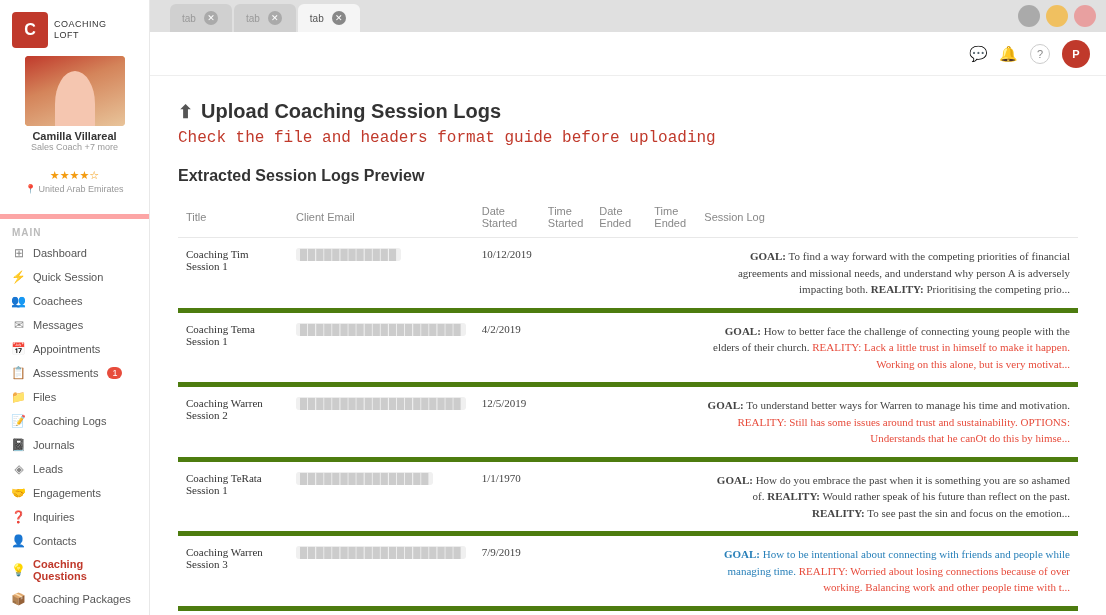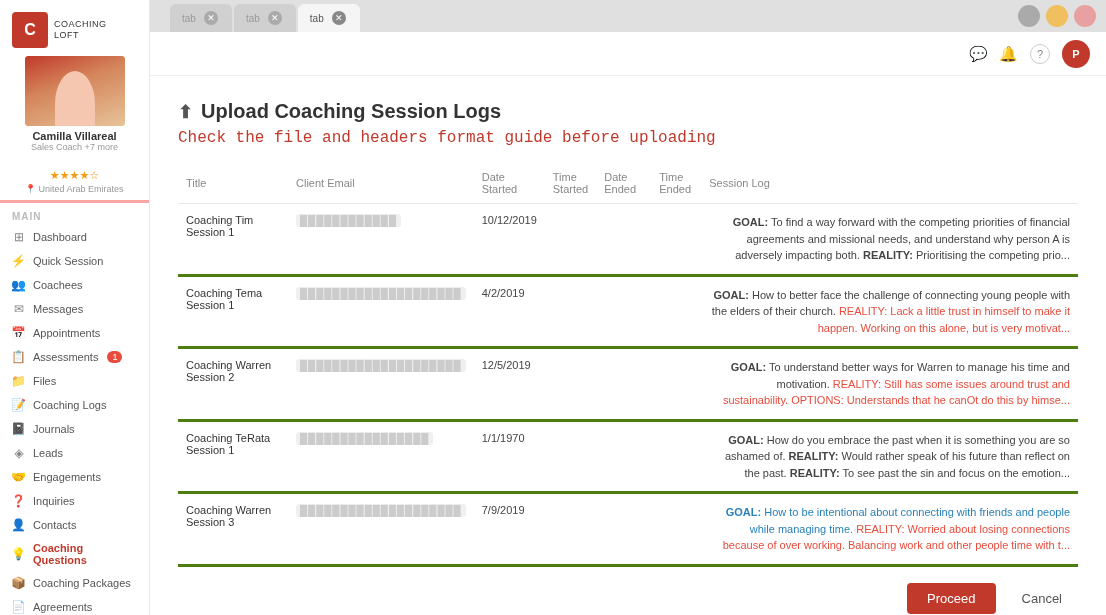--- a/index.html
+++ b/index.html
@@ -44,22 +44,22 @@
       color: #333;
       line-height: 1.2;
       text-transform: uppercase;
       letter-spacing: 0.5px;
     }
 
     .profile-area {
       display: flex;
       flex-direction: column;
       align-items: center;
-      padding: 8px 8px 6px;
-      border-bottom: 3px solid #fca5a5;
+      padding: 8px 8px 20px;
+      border-bottom: 5px solid #fca5a5;
     }
 
     .avatar-container {
       position: relative;
       width: 100px;
       height: 70px;
       overflow: hidden;
       border-radius: 4px;
       background: linear-gradient(135deg, #c0392b 0%, #f39c12 50%, #e8c49a 100%);
       margin-bottom: 4px;
@@ -316,23 +316,24 @@
       text-align: left;
       color: #888;
       font-weight: 500;
       padding: 4px 8px 8px;
       border-bottom: 1px solid #e8e8e8;
       font-size: 11px;
     }
 
     .preview-table td {
       padding: 10px 8px;
-      border-bottom: 3px solid #4d7c0f;
+      border-bottom: 5px solid #4d7c0f;
       color: #444;
       vertical-align: top;
+      font-family: Liberation Serif, serif;
     }
 
     .col-title { width: 110px; }
     .col-email { width: 130px; }
     .col-date-s { width: 60px; }
     .col-time-s { width: 50px; }
     .col-date-e { width: 55px; }
     .col-time-e { width: 50px; }
     .col-log { }
 
@@ -513,20 +514,21 @@
     <div class="user-avatar-header">P</div>
   </div>
 
   <div class="content-area">
     <div class="page-title">
       <span class="upload-icon">⬆</span>
       <span>Upload Coaching Session Logs</span>
     </div>
     <a class="link-guide" href="#">Check the file and headers format guide before uploading</a>
 
+    <div class="section-title">Extracted Session Logs Preview</div>
 
     <table class="preview-table">
       <thead>
         <tr>
           <th class="col-title">Title</th>
           <th class="col-email">Client Email</th>
           <th class="col-date-s">Date<br>Started</th>
           <th class="col-time-s">Time<br>Started</th>
           <th class="col-date-e">Date<br>Ended</th>
           <th class="col-time-e">Time<br>Ended</th>

